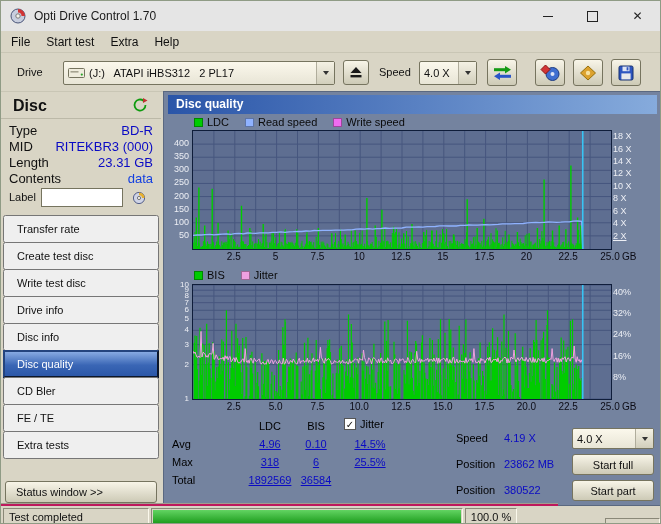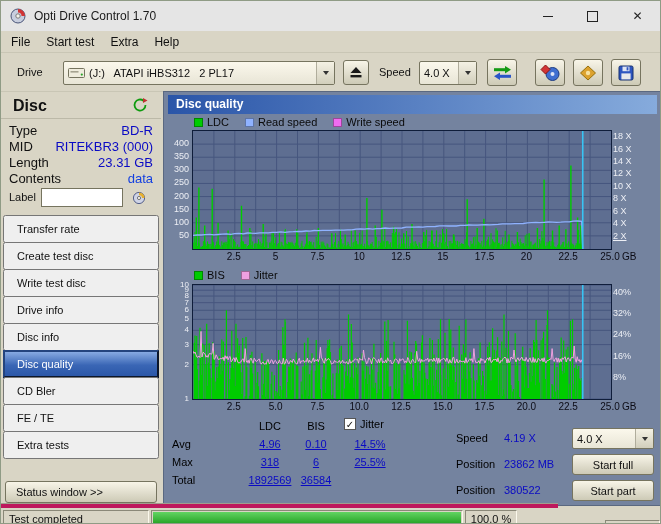--- a/index.html
+++ b/index.html
@@ -67,21 +67,21 @@
   .hdr{position:absolute;top:328px;width:44px;text-align:center;font-size:11px;color:#000;}
   .jitter-check{position:absolute;left:180px;top:326px;display:flex;align-items:center;font-size:11px;gap:4px;color:#000;}
   .cb{width:12px;height:12px;background:#fff;border:1px solid #555;font-size:10px;line-height:11px;text-align:center;color:#111;box-sizing:border-box;}
   .stat-label{position:absolute;font-size:11px;color:#000;}
   .stat-val{position:absolute;width:56px;text-align:center;font-size:11px;color:#0a0ac4;text-decoration:underline;}
   .rlabel{position:absolute;left:292px;font-size:11px;color:#000;}
   .rvalue{position:absolute;left:340px;font-size:11px;color:#0a0ac4;}
   .mini-combo{position:absolute;left:408px;width:82px;height:21px;}
   .sbtn{position:absolute;left:408px;width:82px;height:21px;font-size:11px;color:#111;}
   
-  .statusbar{position:absolute;left:0;top:503px;width:557px;height:21px;background:#d9d5c5;border-top:4px solid #be185d;box-shadow:0 -1px 0 #a19e8e;box-sizing:border-box;}
+  .statusbar{position:absolute;left:0;top:503px;width:557px;height:21px;background:#d9d5c5;border-top:2px solid #be185d;box-shadow:0 -1px 0 #a19e8e;box-sizing:border-box;}
   .sb-panel{position:absolute;top:2px;height:17px;border:1px solid;border-color:#8a8878 #fbf8ec #fbf8ec #8a8878;font-size:11px;display:flex;align-items:center;box-sizing:border-box;color:#111;}
   #sb-status{left:2px;width:146px;padding-left:5px;}
   #sb-progress{left:150px;width:312px;padding:1px;}
   #sb-progress .fill{height:100%;background:linear-gradient(180deg,#62d462,#1f9e1f);}
   #sb-pct{left:464px;width:52px;justify-content:center;}
   #sb-time{left:604px;width:55px;justify-content:center;margin-top:10px;}
 </style>
 </head>
 <body>
 

